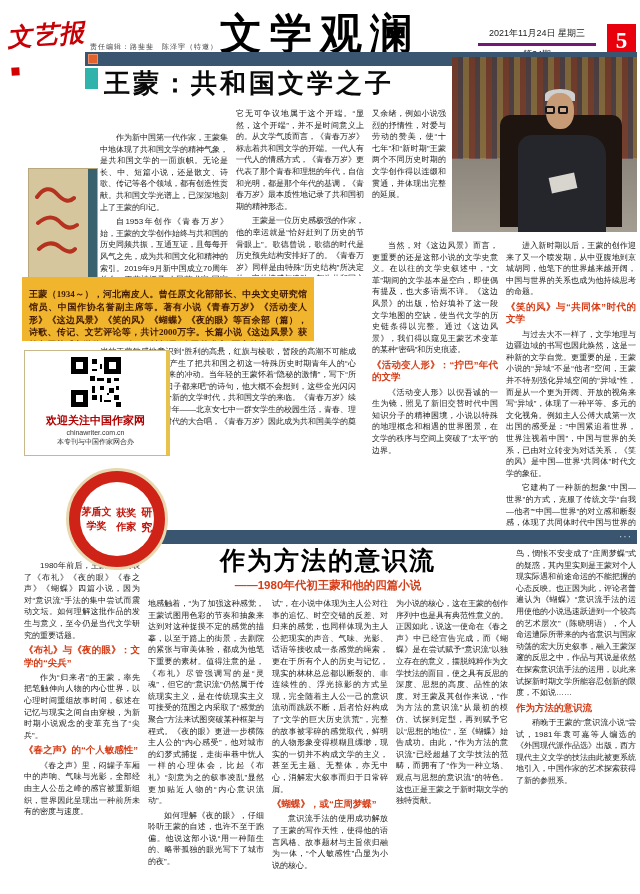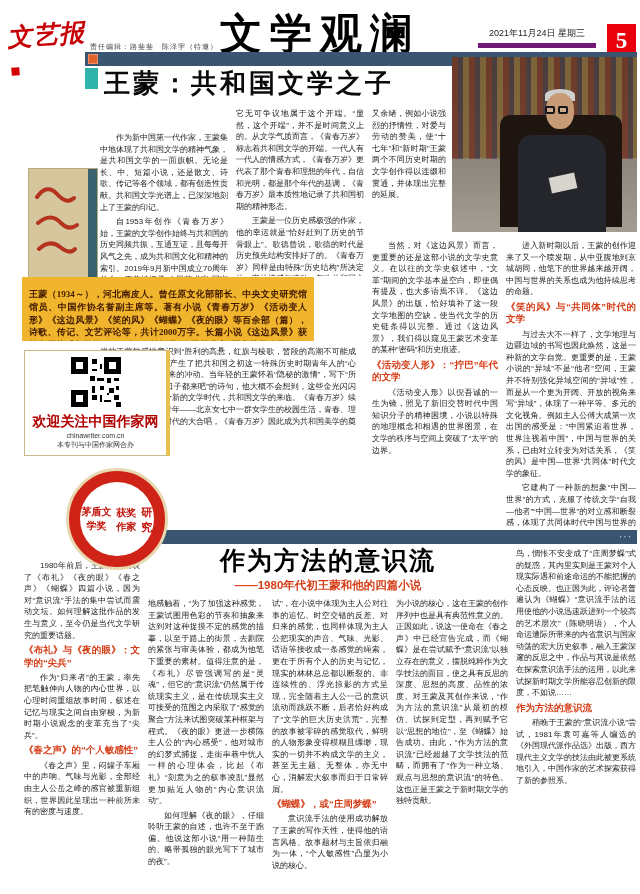--- a/index.html
+++ b/index.html
@@ -7,21 +7,21 @@
         font-family:"Liberation Sans",sans-serif;color:#1c1c1c;}
   
   .logo{position:absolute;left:8px;top:18px;width:86px;font-family:"Liberation Serif",serif;
         font-style:italic;font-weight:bold;font-size:25px;color:#c70006;transform:rotate(-4deg);letter-spacing:1px;}
   .seal{display:inline-block;width:8px;height:8px;background:#d40000;margin-left:2px;}
   .editors{position:absolute;left:90px;top:42px;font-size:7px;color:#444;letter-spacing:1px;}
   .section-title{position:absolute;left:0;right:0;top:6px;text-align:center;
         font-family:"Liberation Serif",serif;font-weight:900;font-size:42px;letter-spacing:8px;color:#000;}
   .date-box{position:absolute;right:44px;top:26px;width:118px;text-align:center;font-size:9px;color:#222;
         border-bottom:1px solid #999;}
-  .date-box .d1{border-bottom:5px solid #701a75;padding:1px 0 3px;}
+  .date-box .d1{border-bottom:3px solid #701a75;padding:1px 0 3px;}
   .date-box .d2{padding:2px 0 3px;}
   .page-num{position:absolute;right:4px;top:24px;width:29px;height:33px;background:#e8000d;color:#fff;
         font-family:"Liberation Serif",serif;font-weight:bold;font-size:23px;line-height:33px;text-align:center;}
   .header-rule{position:absolute;left:85px;right:4px;top:55px;height:3px;background:#9aa7ae;}
   
   .bar{position:absolute;height:14px;background:#3a5570;}
   .bar-top{left:85px;top:52px;width:552px;}
   .bar-bottom{left:85px;top:530px;width:552px;}
   .bar .bicon{position:absolute;left:3px;top:2px;width:10px;height:10px;background:#e2622b;border:1px solid #f0906b;box-sizing:border-box;}
   .bar .bdots{position:absolute;right:5px;top:0;color:#cfd8e0;font-size:10px;line-height:14px;letter-spacing:1px;}
@@ -55,21 +55,21 @@
   .book{position:absolute;left:28px;top:168px;width:70px;height:146px;background:#d5c69e;border:1px solid #b9a87c;box-sizing:border-box;}
   .book .band{position:absolute;right:0;top:0;width:9px;height:100%;background:#39626e;}
   .book .bbot{position:absolute;left:0;bottom:0;width:100%;height:13px;
         background:linear-gradient(90deg,#b23a2c 0 22%,#d9a12c 22% 45%,#34657c 45% 72%,#9a3d62 72% 100%);}
   .bio-box{position:absolute;left:22px;top:277px;width:292px;height:64px;background:#f0b52c;box-sizing:border-box;
         padding:11px 7px;font-family:"Liberation Serif",serif;font-weight:bold;font-size:9px;line-height:1.42;
         color:#401800;text-align:justify;overflow:hidden;}
   .promo{position:absolute;left:24px;top:350px;width:146px;height:106px;background:#fff;border:1px solid #c9b98a;
         border-right:4px solid #e8c24a;box-sizing:border-box;text-align:center;}
   .promo svg{margin-top:6px;}
-  .promo .pl1{font-size:14px;font-weight:bold;color:#b00000;margin-top:2px;}
+  .promo .pl1{font-size:11px;font-weight:bold;color:#b00000;margin-top:2px;}
   .promo .pl2{font-size:7px;color:#333;margin-top:1px;}
   .promo .pl3{font-size:7px;color:#333;margin-top:1px;}
   .badge{position:absolute;left:66px;top:468px;width:102px;height:102px;border-radius:50%;background:#cf2318;
         border:3px solid #e8d8b0;box-sizing:border-box;z-index:6;display:flex;align-items:center;justify-content:center;}
   .badge-in{width:74px;height:74px;border-radius:50%;background:#fff;display:flex;flex-direction:row;
         align-items:center;justify-content:center;color:#c2160c;font-weight:bold;text-align:center;}
   .badge-in .b1{font-size:10px;} .badge-in .b2{font-size:10px;margin-top:1px;} .badge-in .b3{font-size:11px;margin-top:1px;}
   
   .b-title{position:absolute;left:168px;top:544px;width:320px;text-align:center;font-size:25px;font-weight:900;
         letter-spacing:2px;color:#000;}

